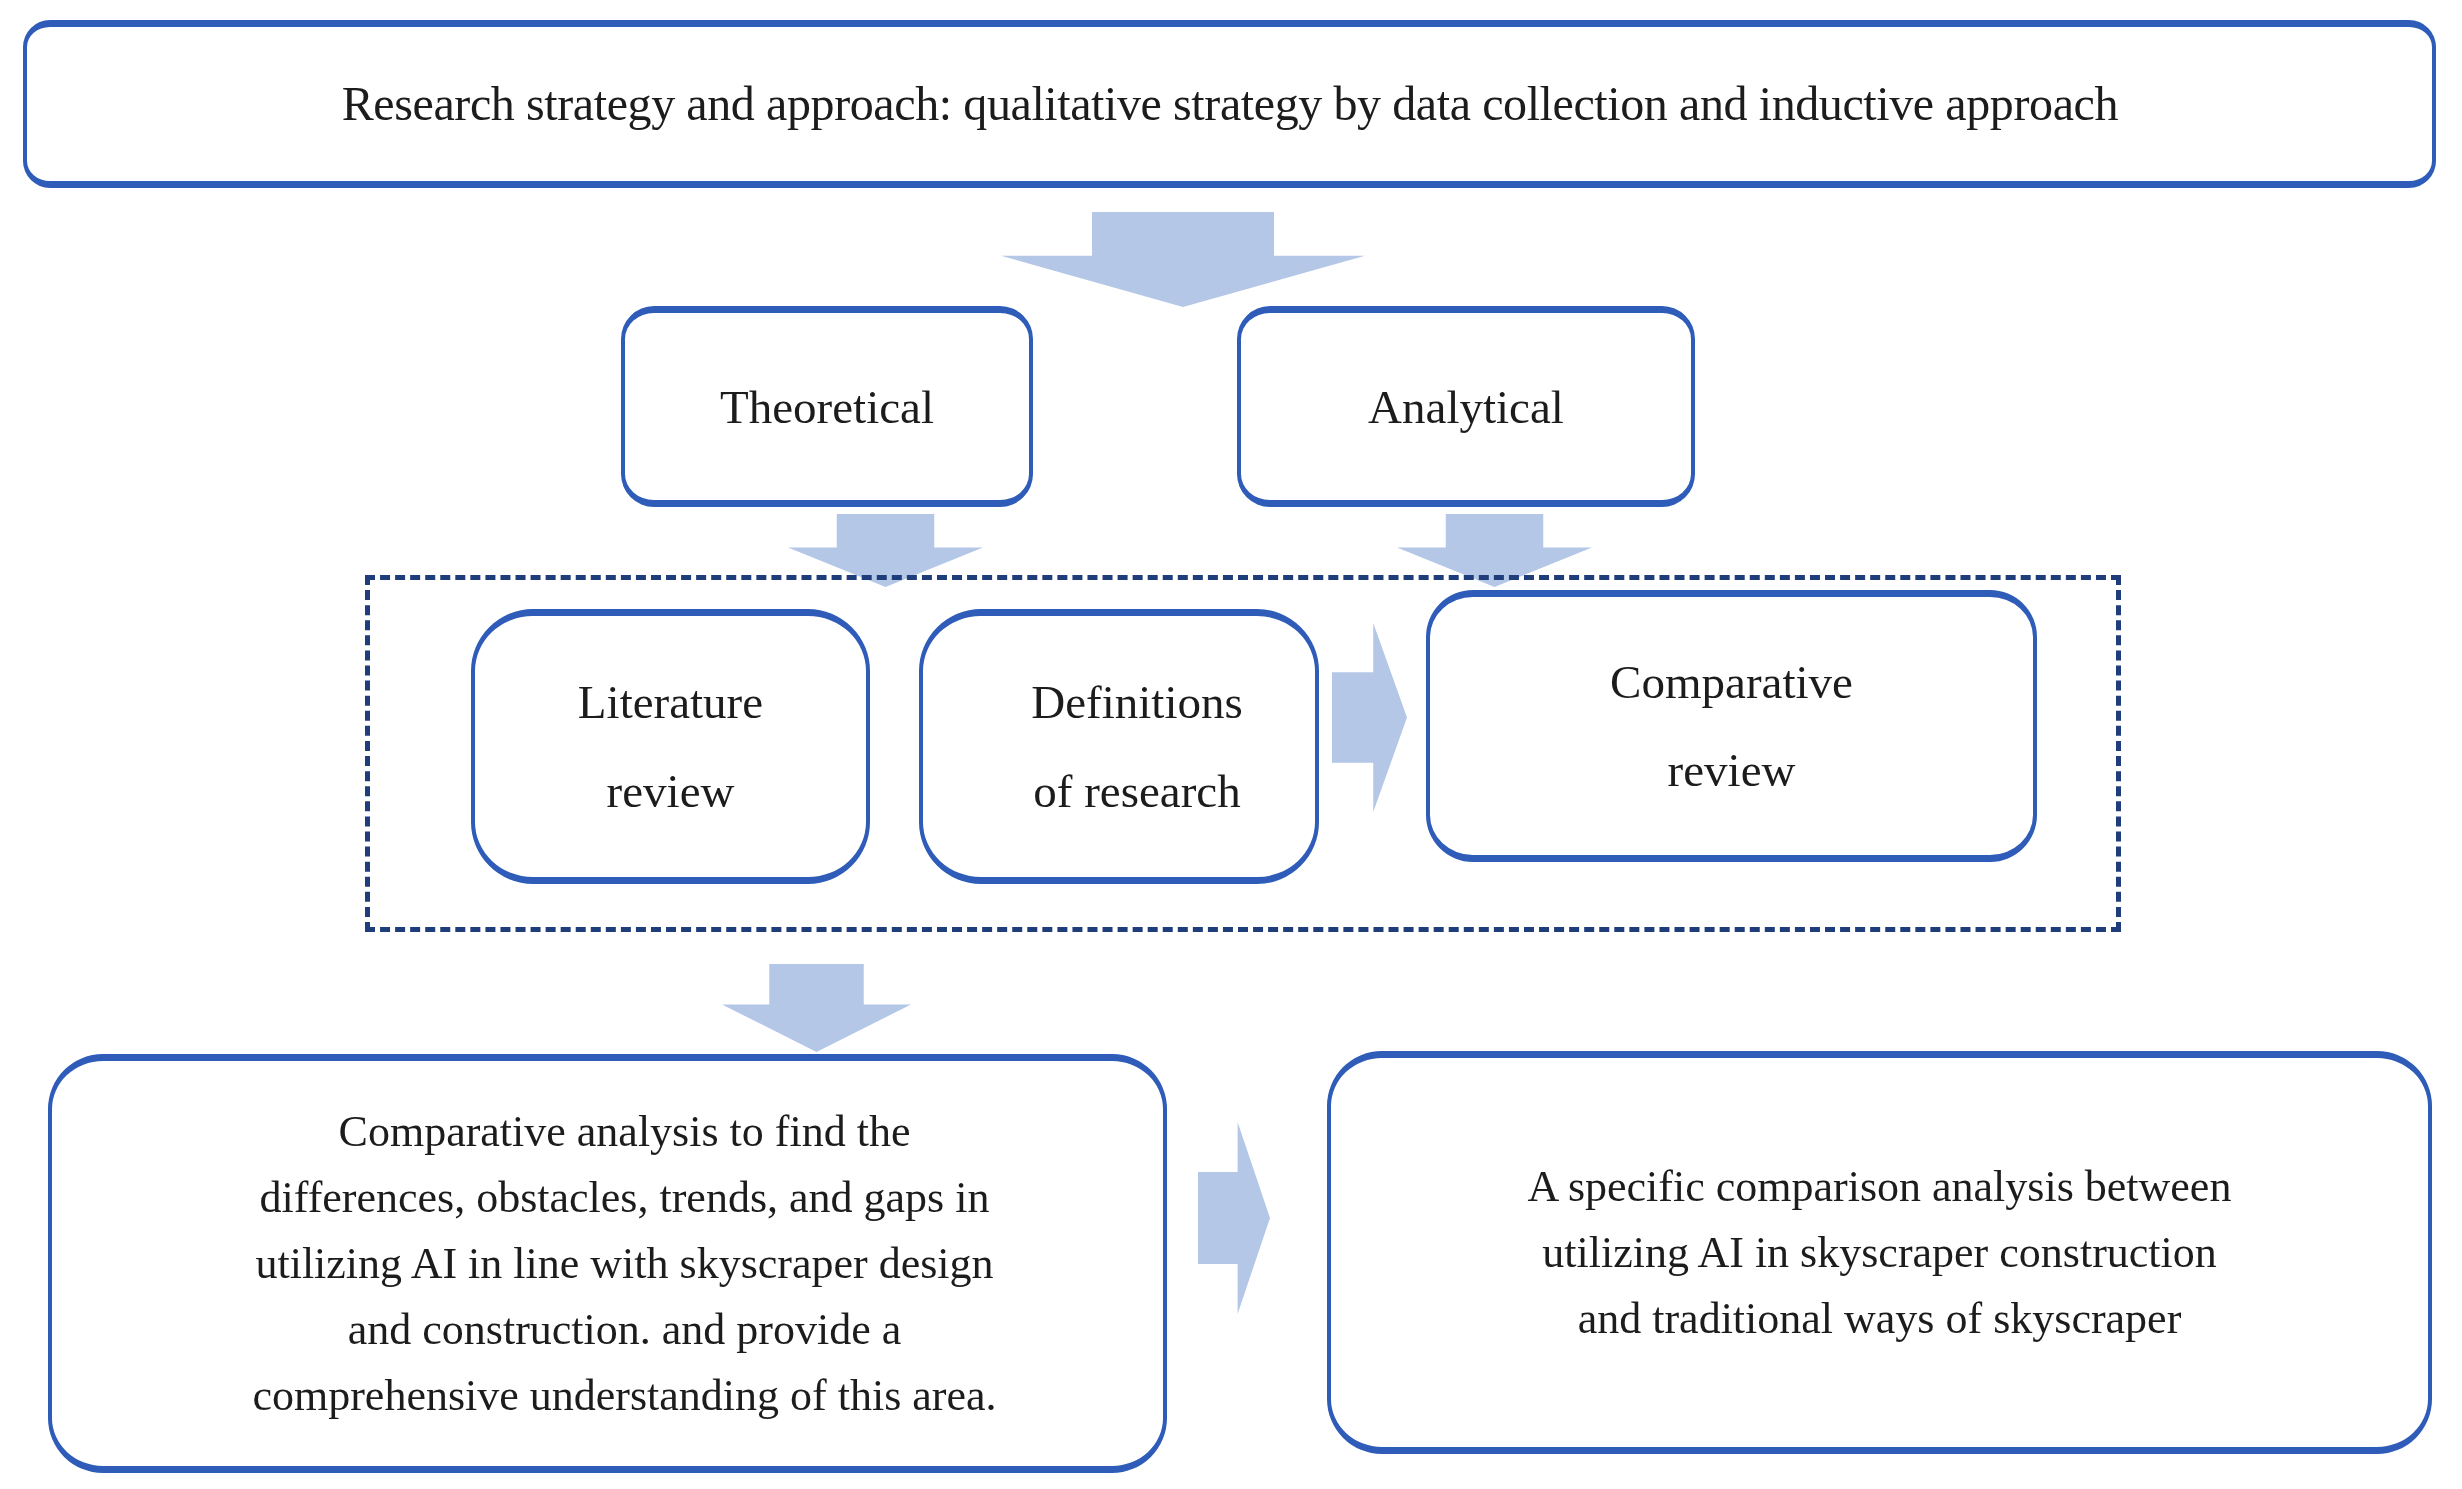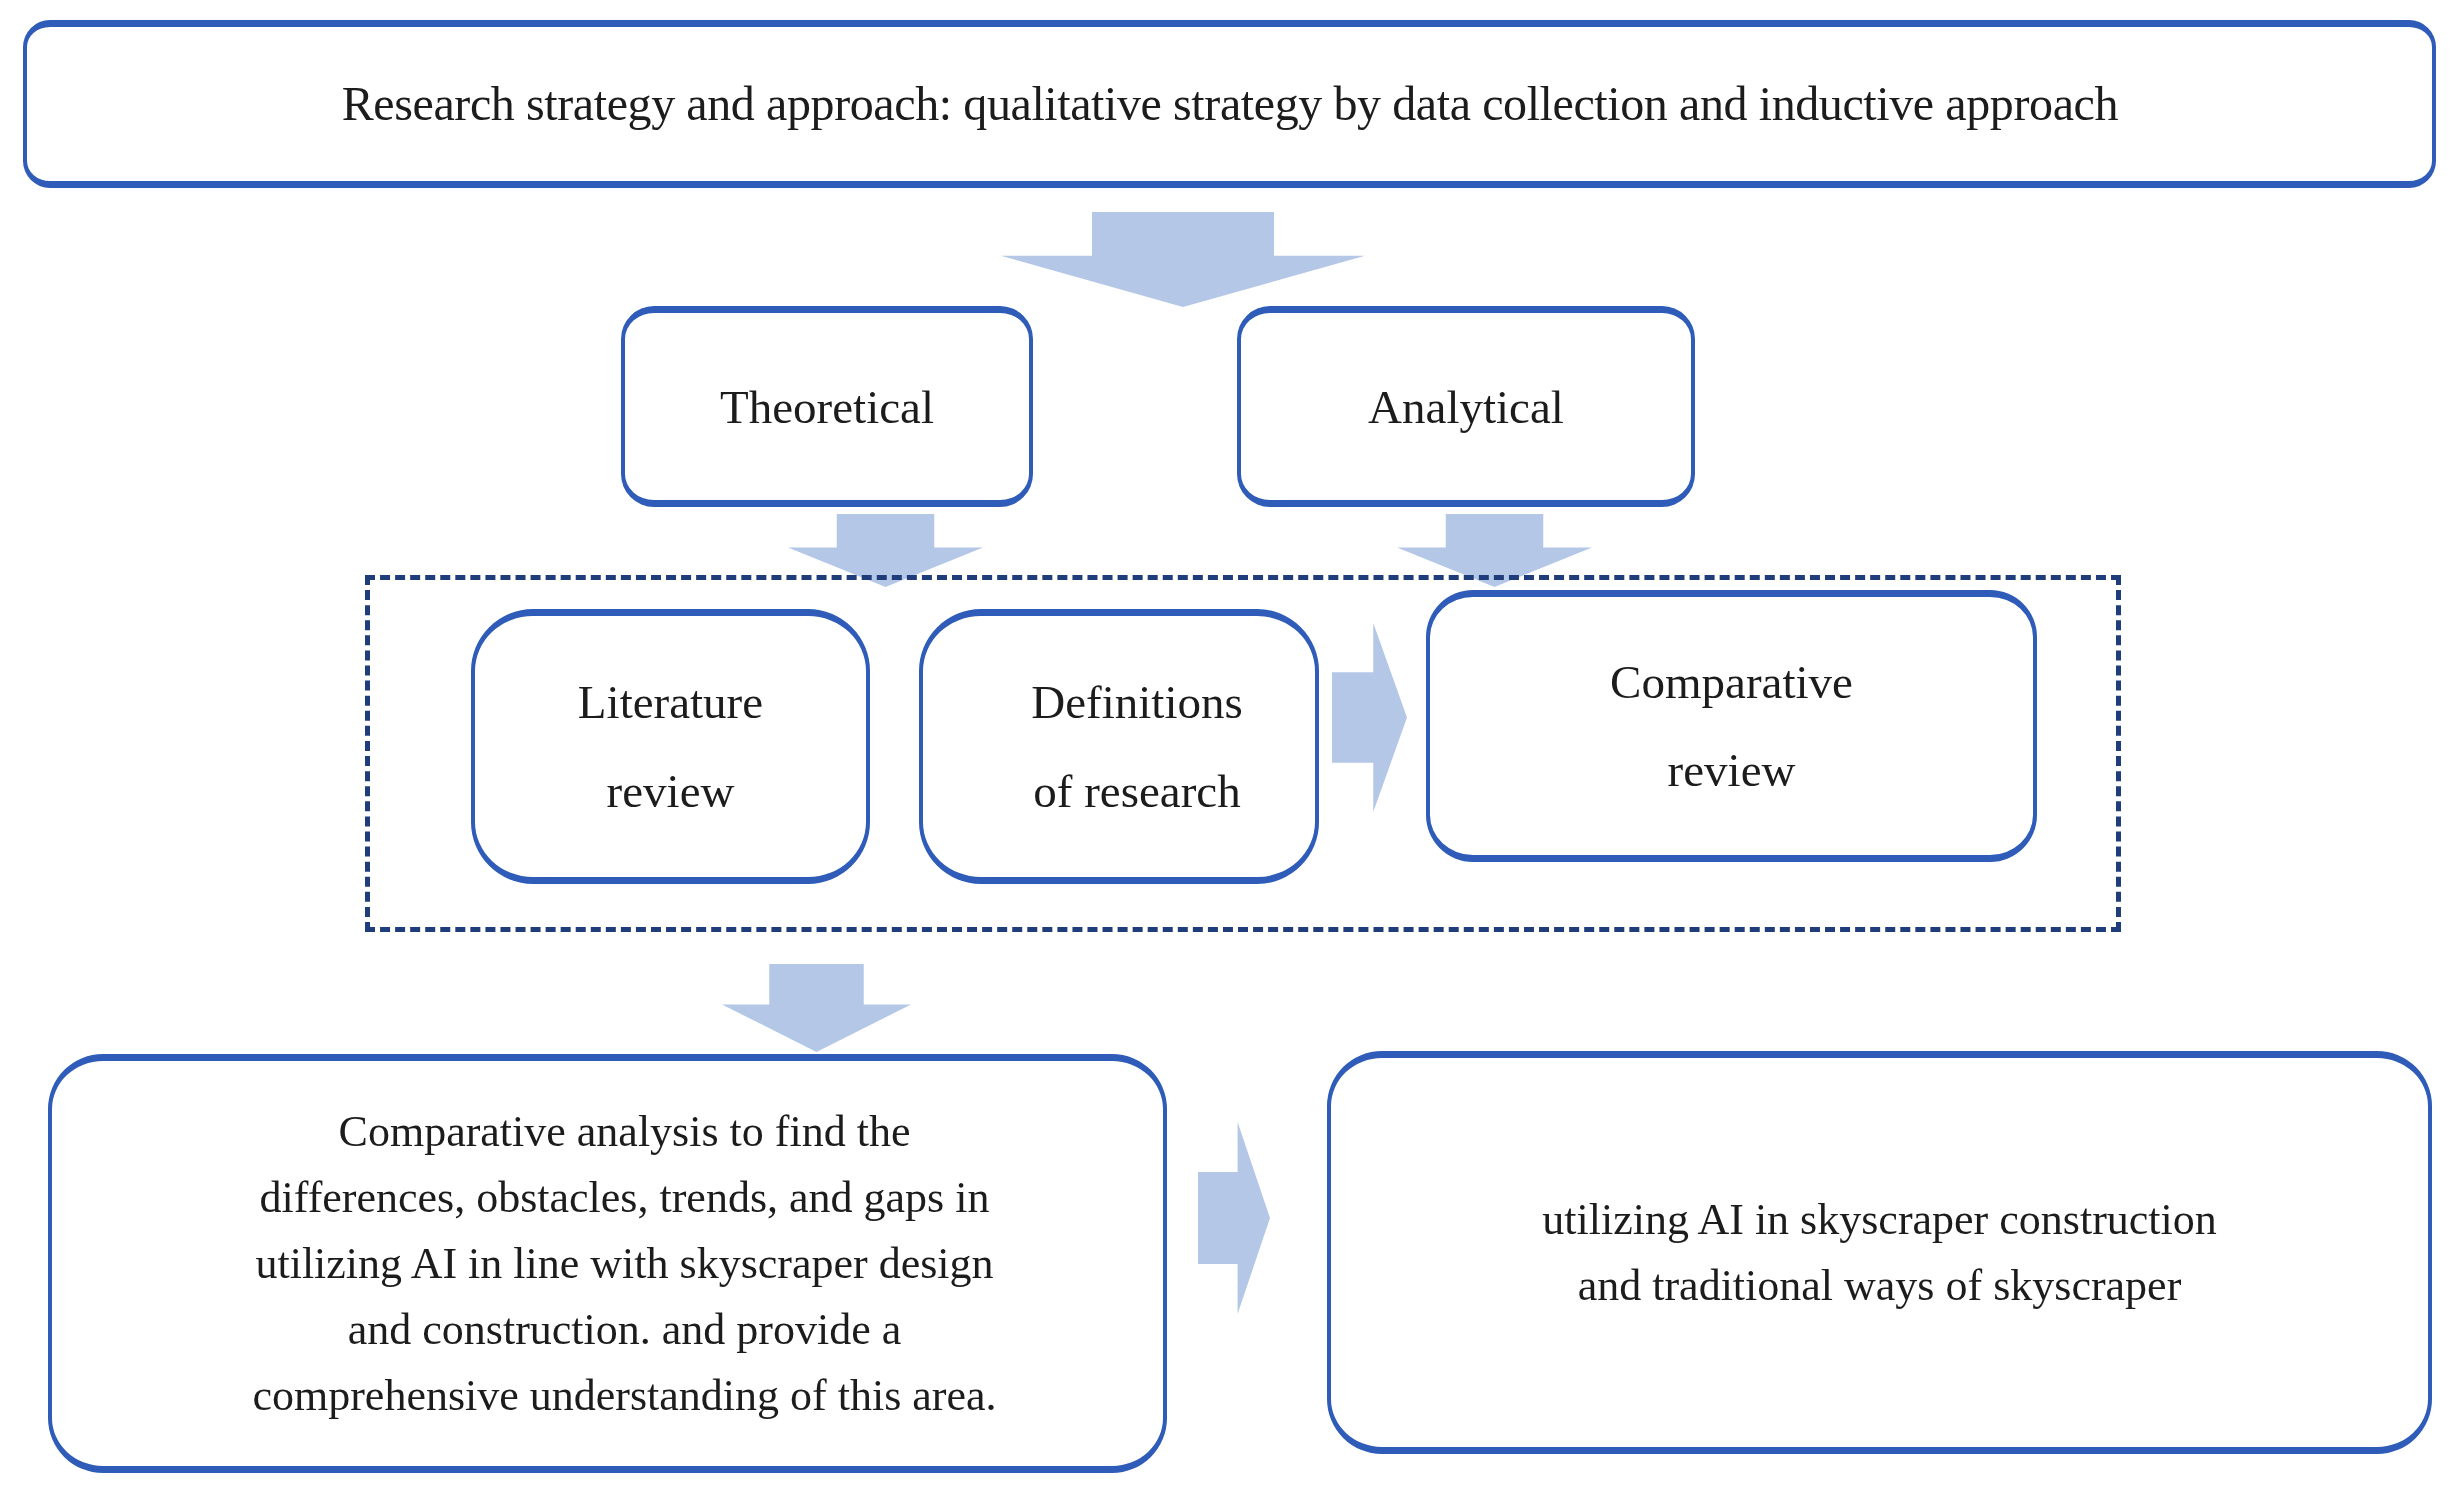--- a/index.html
+++ b/index.html
@@ -99,18 +99,19 @@
     <div>Comparative analysis to find the</div>
     <div>differences, obstacles, trends, and gaps in</div>
     <div>utilizing AI in line with skyscraper design</div>
     <div>and construction. and provide a</div>
     <div>comprehensive understanding of this area.</div>
   </div>
 
   <div class="arrow right" style="left:1198px;top:1122px;width:72px;height:192px;"></div>
 
   <div class="obox para" style="left:1327px;top:1051px;width:1105px;height:403px;border-radius:55px;">
+    <div>A specific comparison analysis between</div>
     <div>utilizing AI in skyscraper construction</div>
     <div>and traditional ways of skyscraper</div>
   </div>
 
 </div>
 
 
 </body></html>

